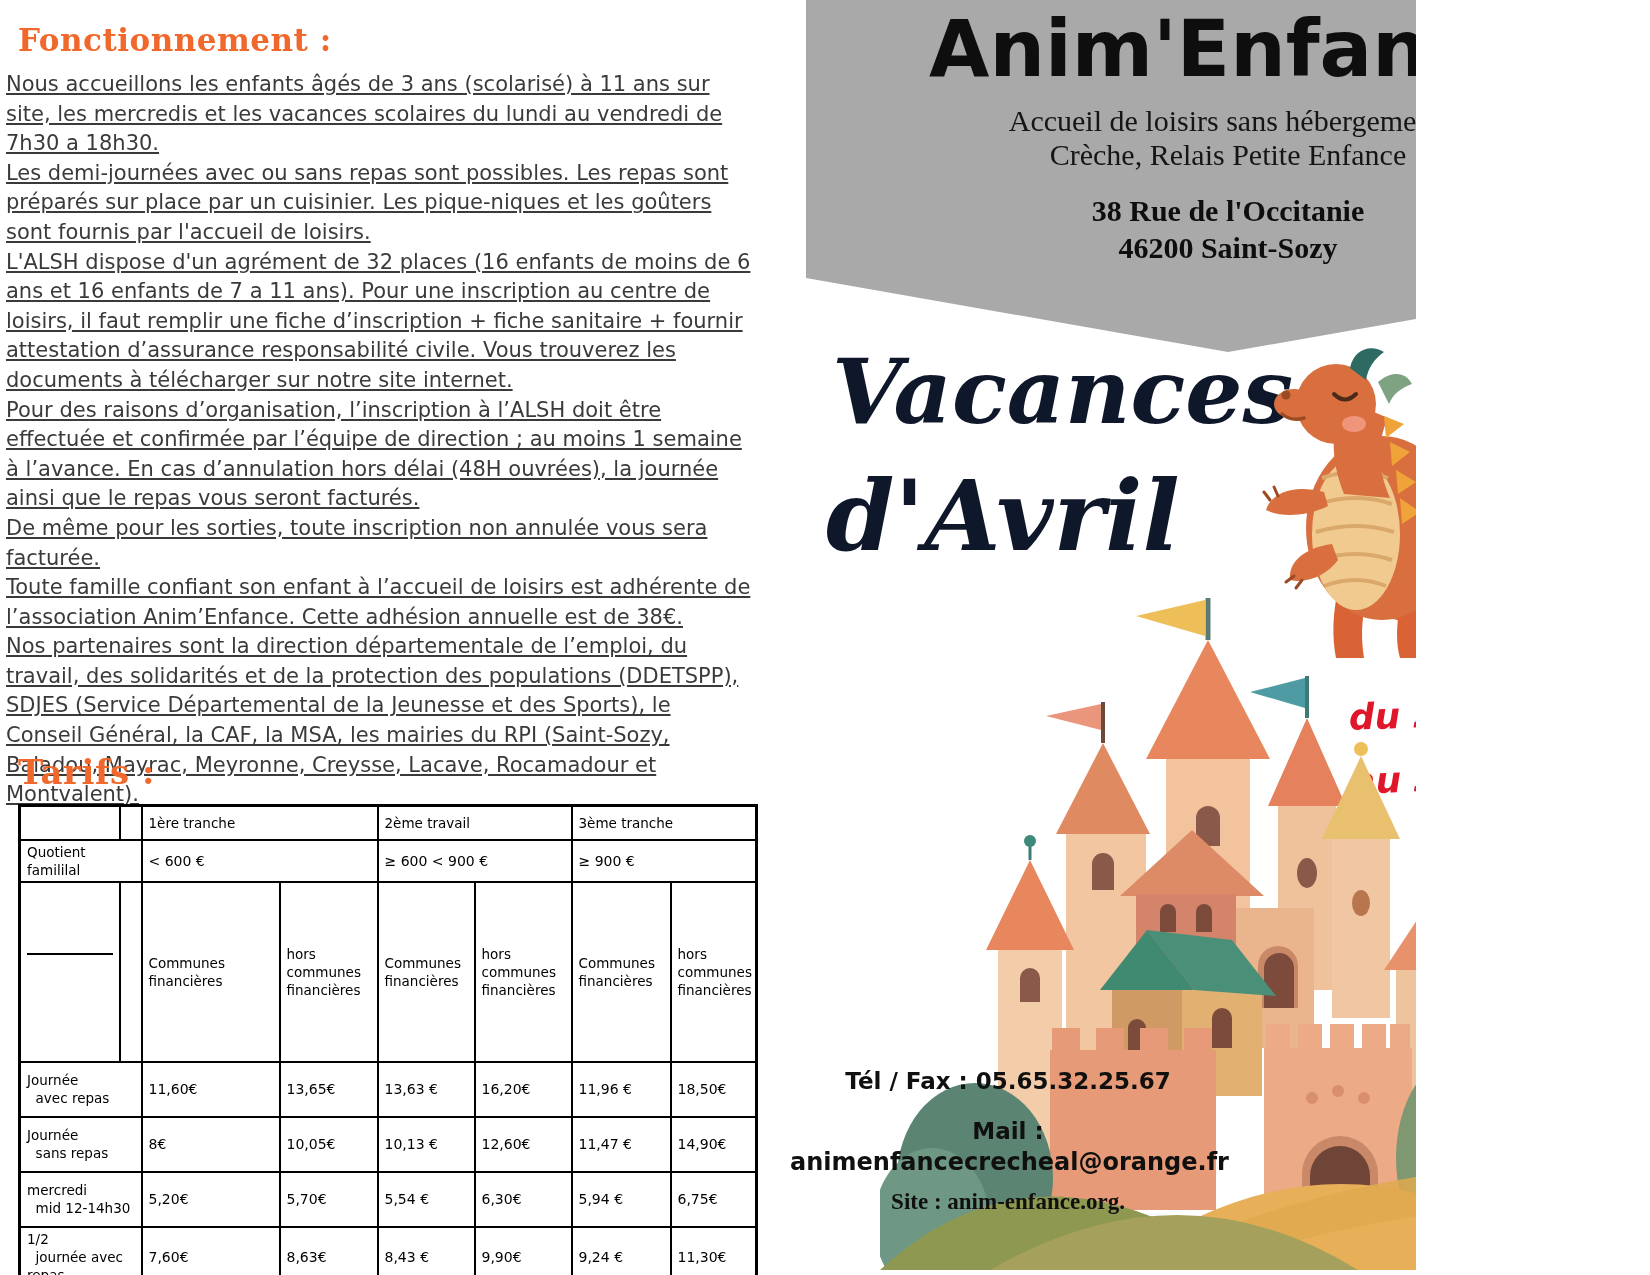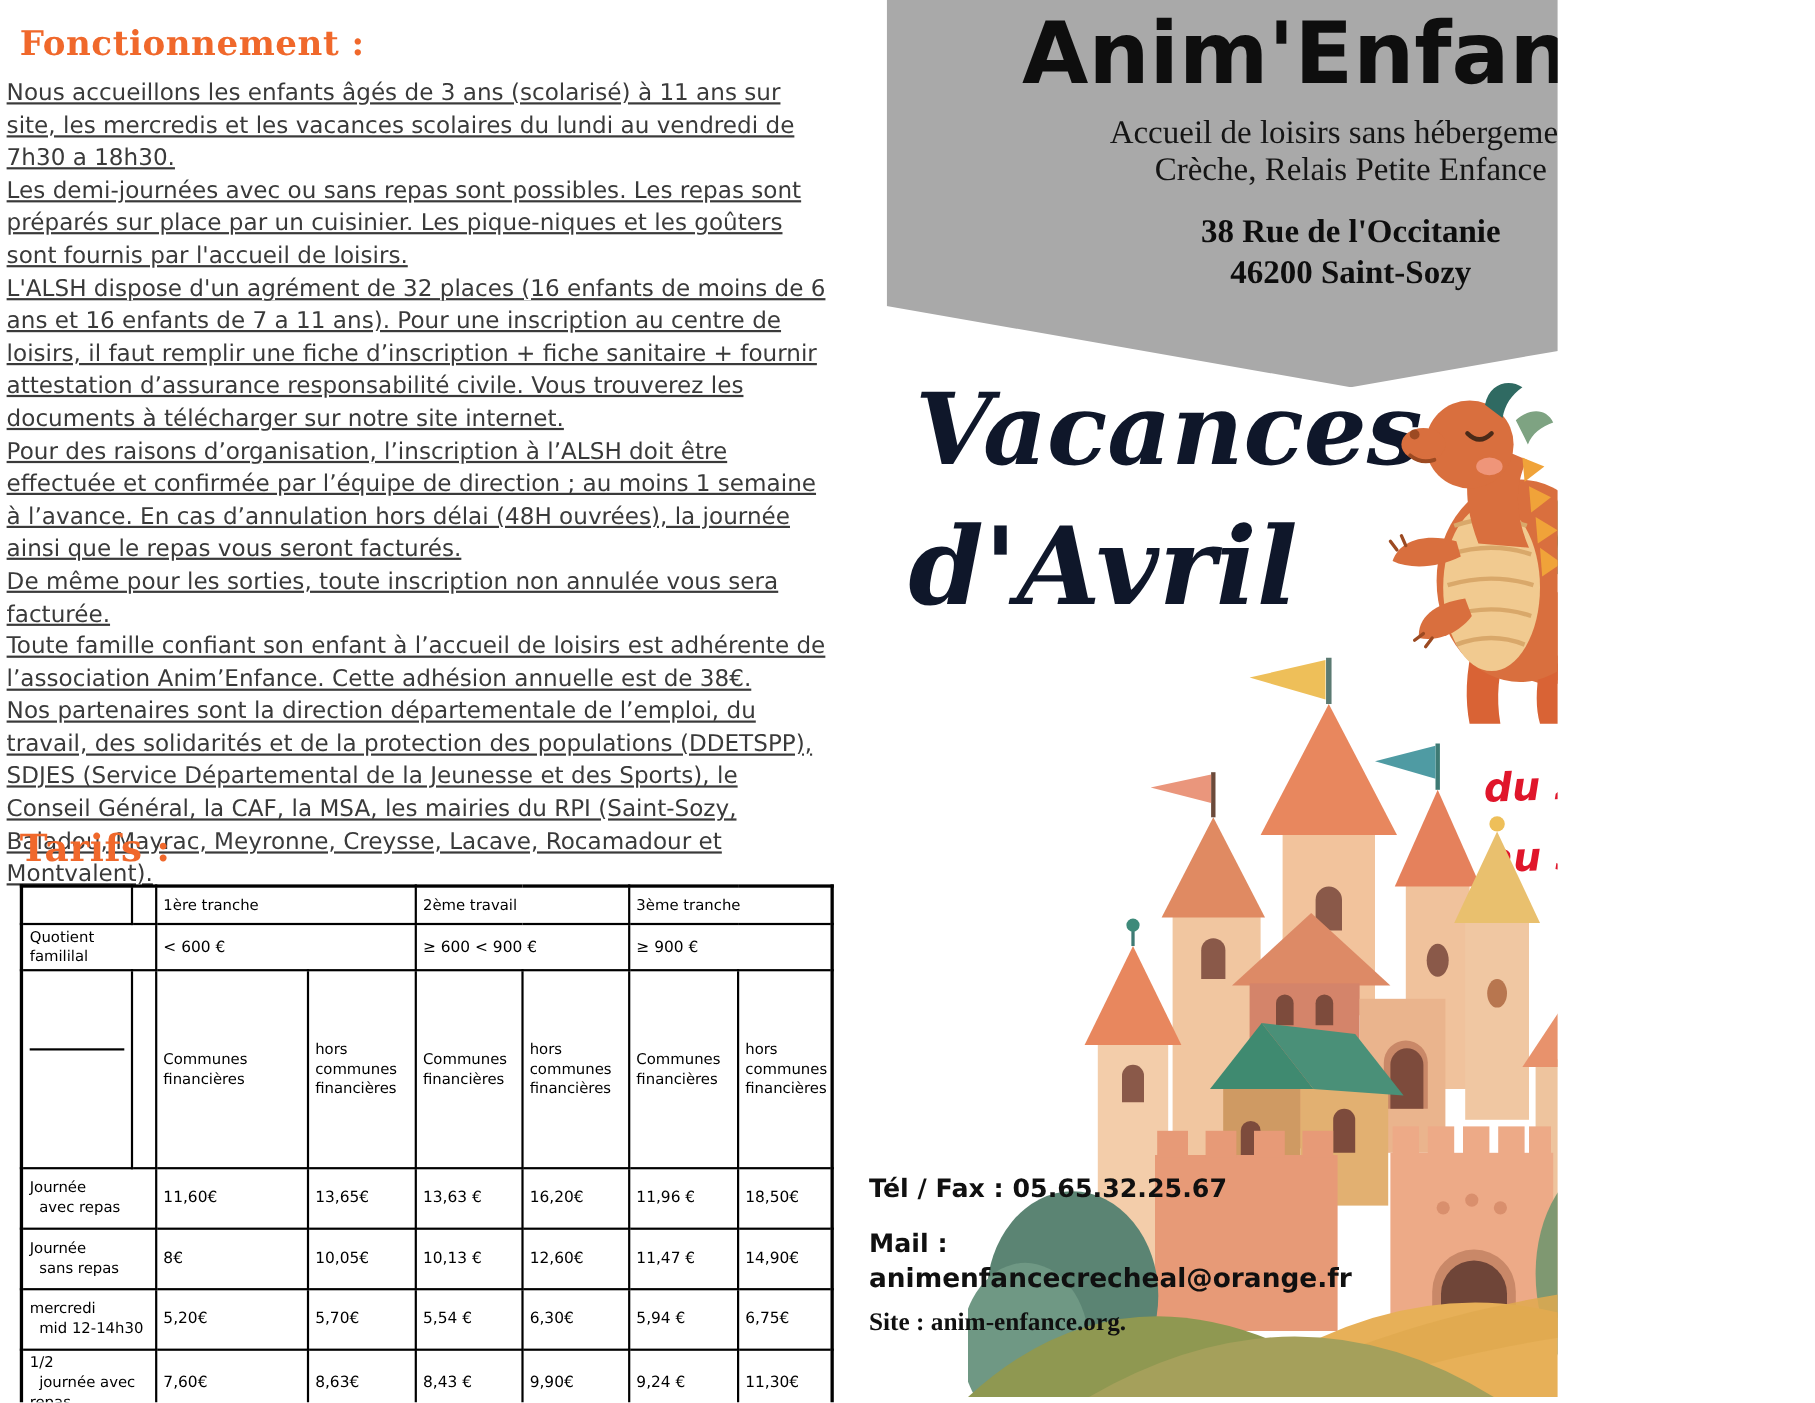--- a/index.html
+++ b/index.html
@@ -42,21 +42,21 @@
 
   .script-green{position:absolute;font-family:"DejaVu Serif",serif;font-style:italic;
         font-weight:700;color:#0f172a;text-align:center;}
   #vacances-line1{left:832px;top:338px;font-size:90px;}
   #vacances-line2{left:826px;top:458px;font-size:98px;}
 
   #dates{position:absolute;left:1350px;top:682px;width:220px;color:#e0162b;
         font-weight:800;font-style:italic;font-size:36px;line-height:64px;
         transform:rotate(-2deg);white-space:pre-line;}
 
-  #contact{position:absolute;left:790px;top:1068px;width:436px;
+  #contact{position:absolute;left:790px;top:1068px;width:436px;text-align:center;
         color:#101010;font-weight:700;}
   #contact .tel{font-size:23px;}
   #contact .mail-label{font-size:23px;margin-top:24px;}
   #contact .mail{font-size:24px;margin-top:4px;}
   #contact .site{font-size:23px;margin-top:13px;font-family:Liberation Serif, serif;}
 
   .illus{position:absolute;}
 </style>
 </head>
 <body>

